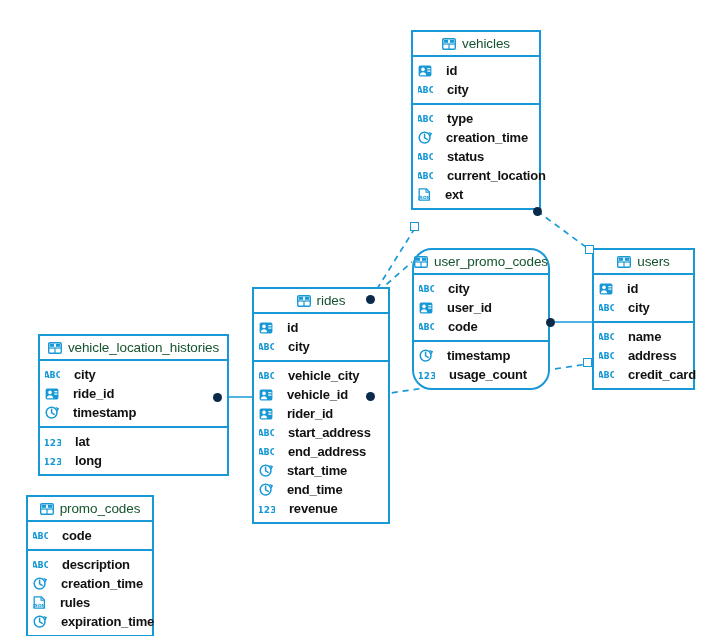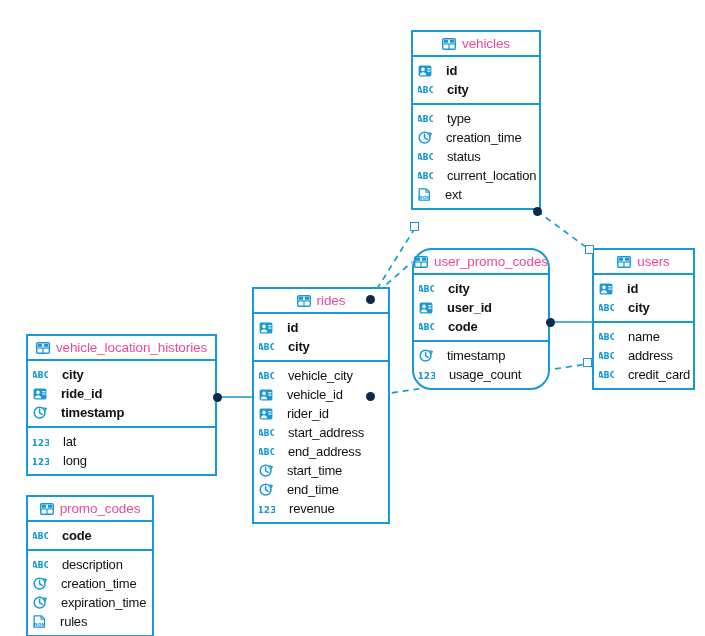--- a/index.html
+++ b/index.html
@@ -32,21 +32,21 @@
     align-items: center;
     justify-content: center;
     gap: 6px;
     height: 25px;
     border-bottom: 2px solid #1899D6;
     box-sizing: border-box;
     padding: 0 6px;
   }
   .tbl-title {
     font-size: 13.5px;
-    color: #ec4899;
+    color: #14532d;
     white-space: nowrap;
     letter-spacing: -0.1px;
   }
   .tbl-section {
     padding: 4px 0 4px 0;
     box-sizing: border-box;
   }
   .tbl-section.keys {
     border-bottom: 2px solid #1899D6;
   }
@@ -56,20 +56,21 @@
     gap: 14px;
     height: 19px;
     padding: 0 6px 0 5px;
     box-sizing: border-box;
     white-space: nowrap;
   }
   .field-name {
     font-size: 13px;
     color: #111111;
     letter-spacing: -0.2px;
+    font-weight: bold;
   }
   .field-row.pk .field-name { font-weight: bold; }
 
   
   .ico { flex: 0 0 auto; display: block; }
 
   
   .dot {
     position: absolute;
     width: 9px; height: 9px;
@@ -352,21 +353,21 @@
             <span class="field-name">end_time</span>
           </div>
           <div class="field-row">
             <svg class="ico" width="16" height="12" viewBox="0 0 16 12">
     <text x="8" y="9.5" font-family="DejaVu Sans, sans-serif" font-size="9" font-weight="bold" fill="#1899D6" text-anchor="middle">123</text>
   </svg>
             <span class="field-name">revenue</span>
           </div>
         </div>
       </div>
-      <div class="table-node" style="left: 26px; top: 334px; width: 191px;">
+      <div class="table-node" style="left: 38px; top: 334px; width: 191px;">
         <div class="tbl-header">
           <svg class="ico" width="14" height="12" viewBox="0 0 14 12">
     <rect x="0.7" y="0.7" width="12.6" height="10.6" rx="1.2" fill="none" stroke="#1899D6" stroke-width="1.4"></rect>
     <rect x="1.8" y="1.8" width="4.3" height="3" fill="#1899D6"></rect>
     <rect x="7.9" y="1.8" width="4.3" height="3" fill="#1899D6"></rect>
     <line x1="7" y1="6" x2="7" y2="11.3" stroke="#1899D6" stroke-width="1.2"></line>
     <line x1="1" y1="6" x2="13" y2="6" stroke="#1899D6" stroke-width="1.2"></line>
   </svg>
           <span class="tbl-title">vehicle_location_histories</span>
         </div>
@@ -437,36 +438,36 @@
   </svg>
             <span class="field-name">description</span>
           </div>
           <div class="field-row">
             <svg class="ico" width="14" height="13" viewBox="0 0 14 13">
     <circle cx="6.6" cy="6.6" r="5.4" fill="none" stroke="#1899D6" stroke-width="1.5"></circle>
     <path d="M6.6 3.3 V6.8 L9.2 8.3" fill="none" stroke="#1899D6" stroke-width="1.5" stroke-linecap="round"></path>
     <path d="M10.6 1.6 l2.6 1.0 -1.1 2.5" fill="none" stroke="#1899D6" stroke-width="1.3"></path>
   </svg>
             <span class="field-name">creation_time</span>
-          </div>
-          <div class="field-row">
-            <svg class="ico" width="14" height="13" viewBox="0 0 14 13">
-    <circle cx="6.6" cy="6.6" r="5.4" fill="none" stroke="#1899D6" stroke-width="1.5"></circle>
-    <path d="M6.6 3.3 V6.8 L9.2 8.3" fill="none" stroke="#1899D6" stroke-width="1.5" stroke-linecap="round"></path>
-    <path d="M10.6 1.6 l2.6 1.0 -1.1 2.5" fill="none" stroke="#1899D6" stroke-width="1.3"></path>
-  </svg>
-            <span class="field-name">expiration_time</span>
           </div>
           <div class="field-row">
             <svg class="ico" width="13" height="13" viewBox="0 0 13 13">
     <path d="M1.2 0.8 H8.2 L11.4 4.0 V12.2 H1.2 Z" fill="#ffffff" stroke="#1899D6" stroke-width="1.3" stroke-linejoin="round"></path>
     <path d="M8.0 0.9 V4.2 H11.3" fill="none" stroke="#1899D6" stroke-width="1.1"></path>
     <text x="6.2" y="11.2" font-family="DejaVu Sans, sans-serif" font-size="4.3" font-weight="bold" fill="#1899D6" text-anchor="middle">JSON</text>
   </svg>
             <span class="field-name">rules</span>
+          </div>
+          <div class="field-row">
+            <svg class="ico" width="14" height="13" viewBox="0 0 14 13">
+    <circle cx="6.6" cy="6.6" r="5.4" fill="none" stroke="#1899D6" stroke-width="1.5"></circle>
+    <path d="M6.6 3.3 V6.8 L9.2 8.3" fill="none" stroke="#1899D6" stroke-width="1.5" stroke-linecap="round"></path>
+    <path d="M10.6 1.6 l2.6 1.0 -1.1 2.5" fill="none" stroke="#1899D6" stroke-width="1.3"></path>
+  </svg>
+            <span class="field-name">expiration_time</span>
           </div>
         </div>
       </div>
     </div>
   <div id="markers">
       <div class="dot" style="left: 213px; top: 393px; background: rgb(11, 42, 74);"></div>
       <div class="dot" style="left: 546px; top: 318px; background: rgb(11, 42, 74);"></div>
       <div class="dot" style="left: 366px; top: 295px; background: rgb(11, 42, 74);"></div>
       <div class="sqr" style="left: 410px; top: 222px; border-color: rgb(24, 153, 214);"></div>
       <div class="dot" style="left: 533px; top: 207px; background: rgb(11, 42, 74);"></div>

